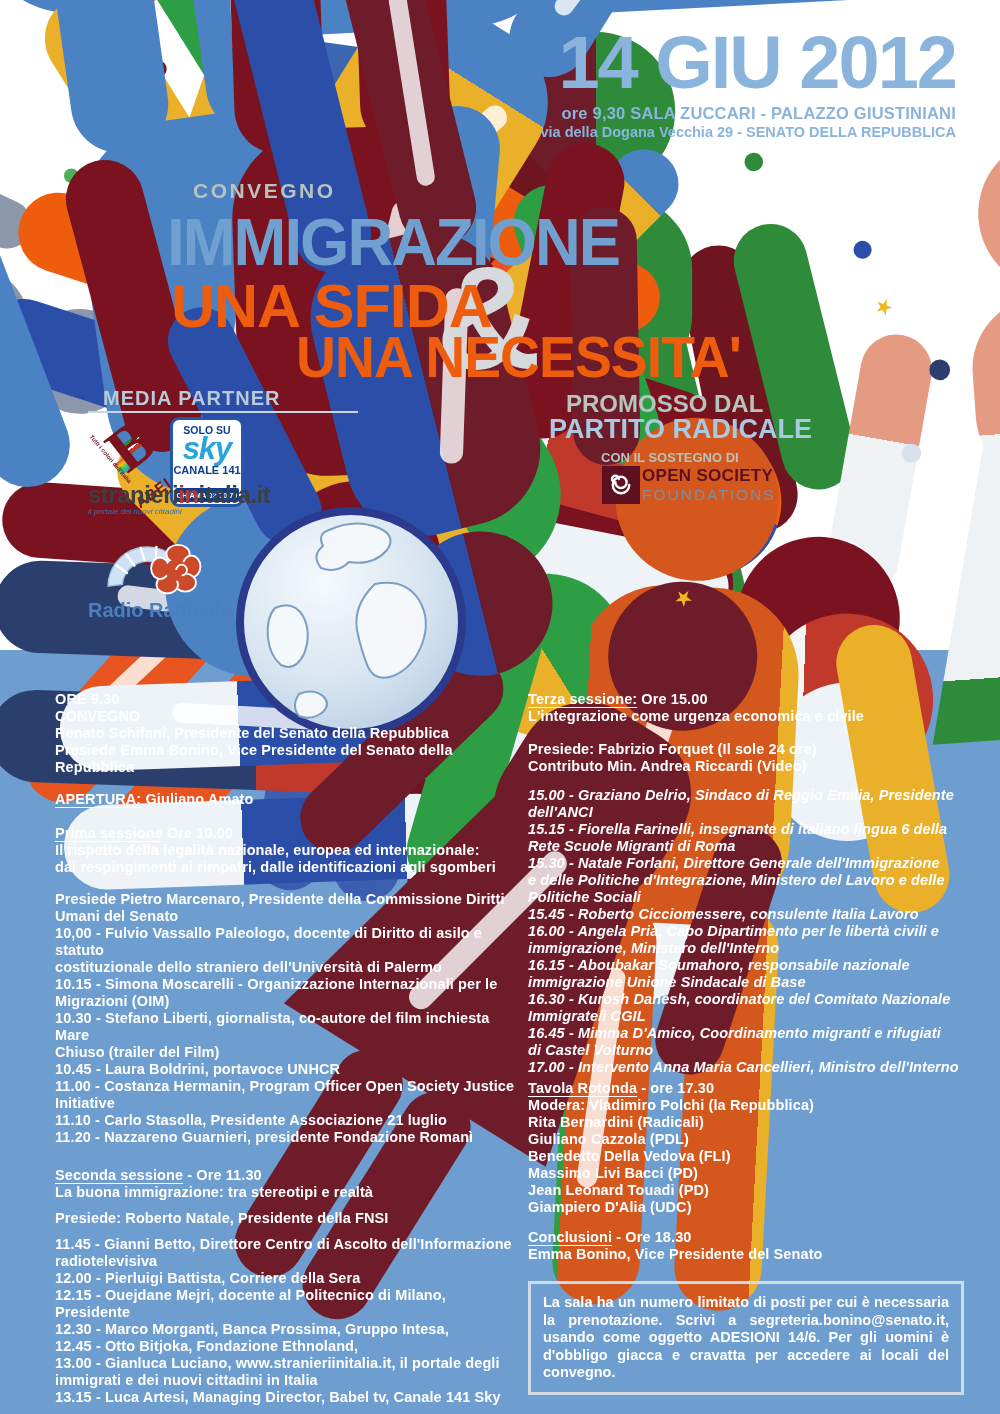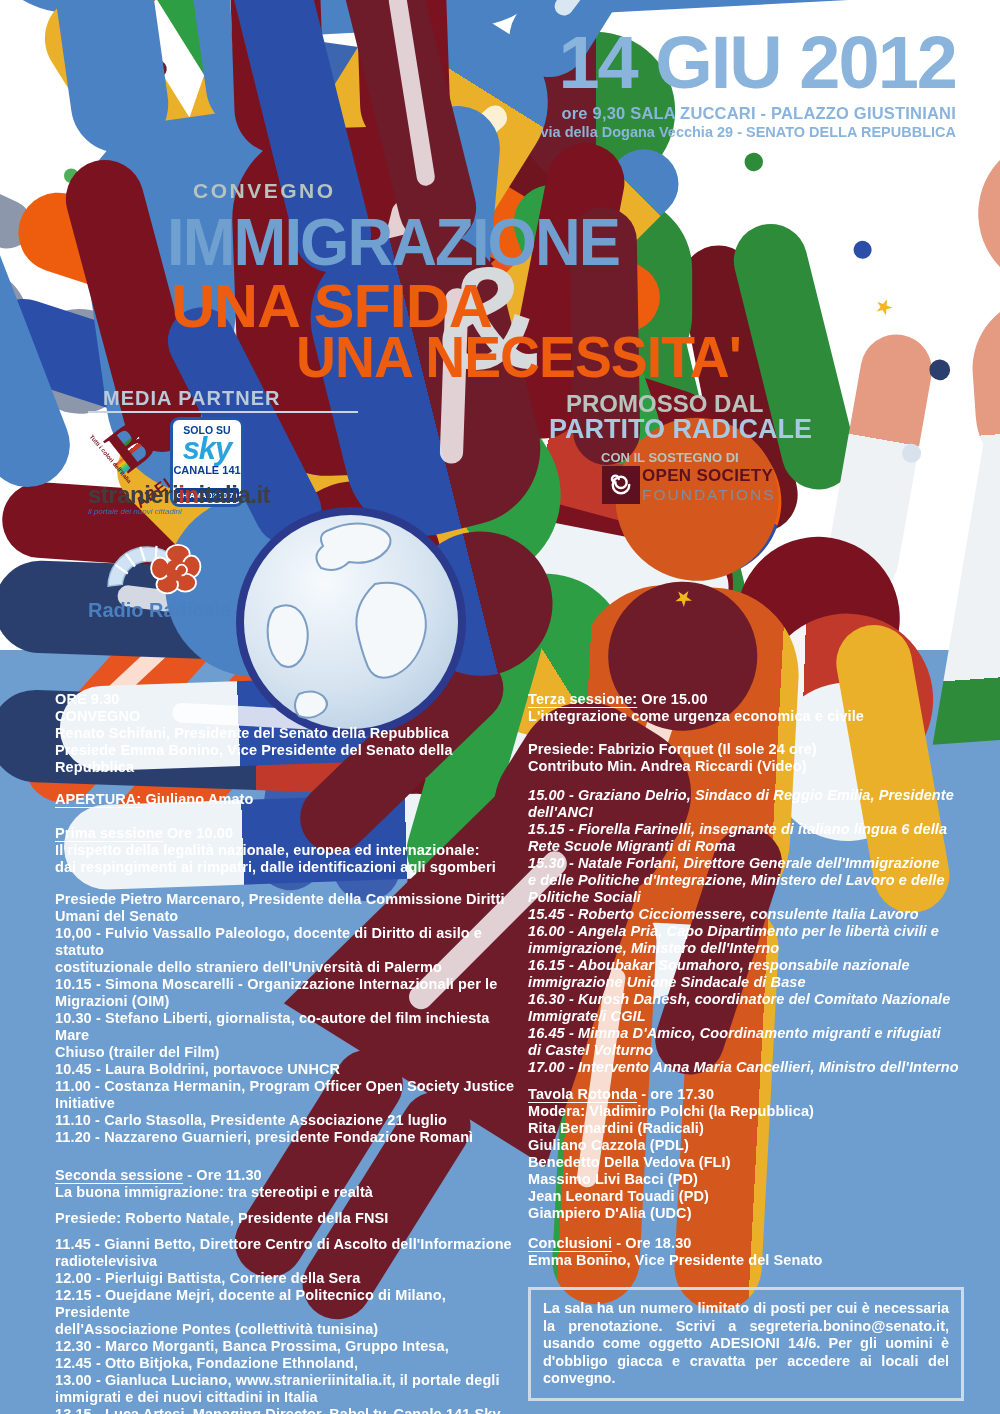--- a/index.html
+++ b/index.html
@@ -399,21 +399,20 @@
           <div class="ln">La buona immigrazione: tra stereotipi e realtà</div>
         </div>
         <div class="blk" style="margin-top: 9px;">
           <div class="ln">Presiede: Roberto Natale, Presidente della FNSI</div>
         </div>
         <div class="blk" style="margin-top: 9px;">
           <div class="ln">11.45 - Gianni Betto, Direttore Centro di Ascolto dell'Informazione</div>
           <div class="ln">radiotelevisiva</div>
           <div class="ln">12.00 - Pierluigi Battista, Corriere della Sera</div>
           <div class="ln">12.15 - Ouejdane Mejri, docente al Politecnico di Milano, Presidente</div>
-          <div class="ln">dell'Associazione Pontes (collettività tunisina)</div>
           <div class="ln">12.30 - Marco Morganti, Banca Prossima, Gruppo Intesa,</div>
           <div class="ln">12.45 - Otto Bitjoka, Fondazione Ethnoland,</div>
           <div class="ln">13.00 - Gianluca Luciano,  www.stranieriinitalia.it, il portale degli</div>
           <div class="ln"> immigrati e dei nuovi cittadini in Italia</div>
           <div class="ln">13.15 - Luca Artesi, Managing Director, Babel tv, Canale 141 Sky</div>
         </div>
       </div>
     <div class="col col-right">
     <div class="blk" style="margin-top: 0px;">
           <div class="ln"><span class="u">Terza sessione:</span><span> Ore 15.00</span></div>
@@ -435,21 +434,21 @@
           <div class="ln">16.00 - Angela Pria, Capo Dipartimento per le libertà civili e</div>
           <div class="ln">immigrazione, Ministero dell'Interno</div>
           <div class="ln">16.15 - Aboubakar Soumahoro, responsabile nazionale</div>
           <div class="ln">immigrazione Unione Sindacale di Base</div>
           <div class="ln">16.30 - Kurosh Danesh, coordinatore del Comitato Nazionale</div>
           <div class="ln">Immigrate/i CGIL</div>
           <div class="ln">16.45 - Mimma D'Amico, Coordinamento migranti e rifugiati</div>
           <div class="ln">di Castel Volturno</div>
           <div class="ln">17.00 - Intervento Anna Maria Cancellieri, Ministro dell'Interno</div>
         </div>
-        <div class="blk" style="margin-top: 10px;">
+        <div class="blk" style="margin-top: 4px;">
           <div class="ln"><span class="u">Tavola Rotonda</span><span> - ore 17.30</span></div>
           <div class="ln">Modera: Vladimiro Polchi (la Repubblica)</div>
           <div class="ln">Rita Bernardini (Radicali)</div>
           <div class="ln">Giuliano Cazzola (PDL)</div>
           <div class="ln">Benedetto Della Vedova (FLI)</div>
           <div class="ln">Massimo Livi Bacci (PD)</div>
           <div class="ln">Jean Leonard Touadi (PD)</div>
           <div class="ln">Giampiero D'Alia (UDC)</div>
         </div>
         <div class="blk" style="margin-top: 13px;">

